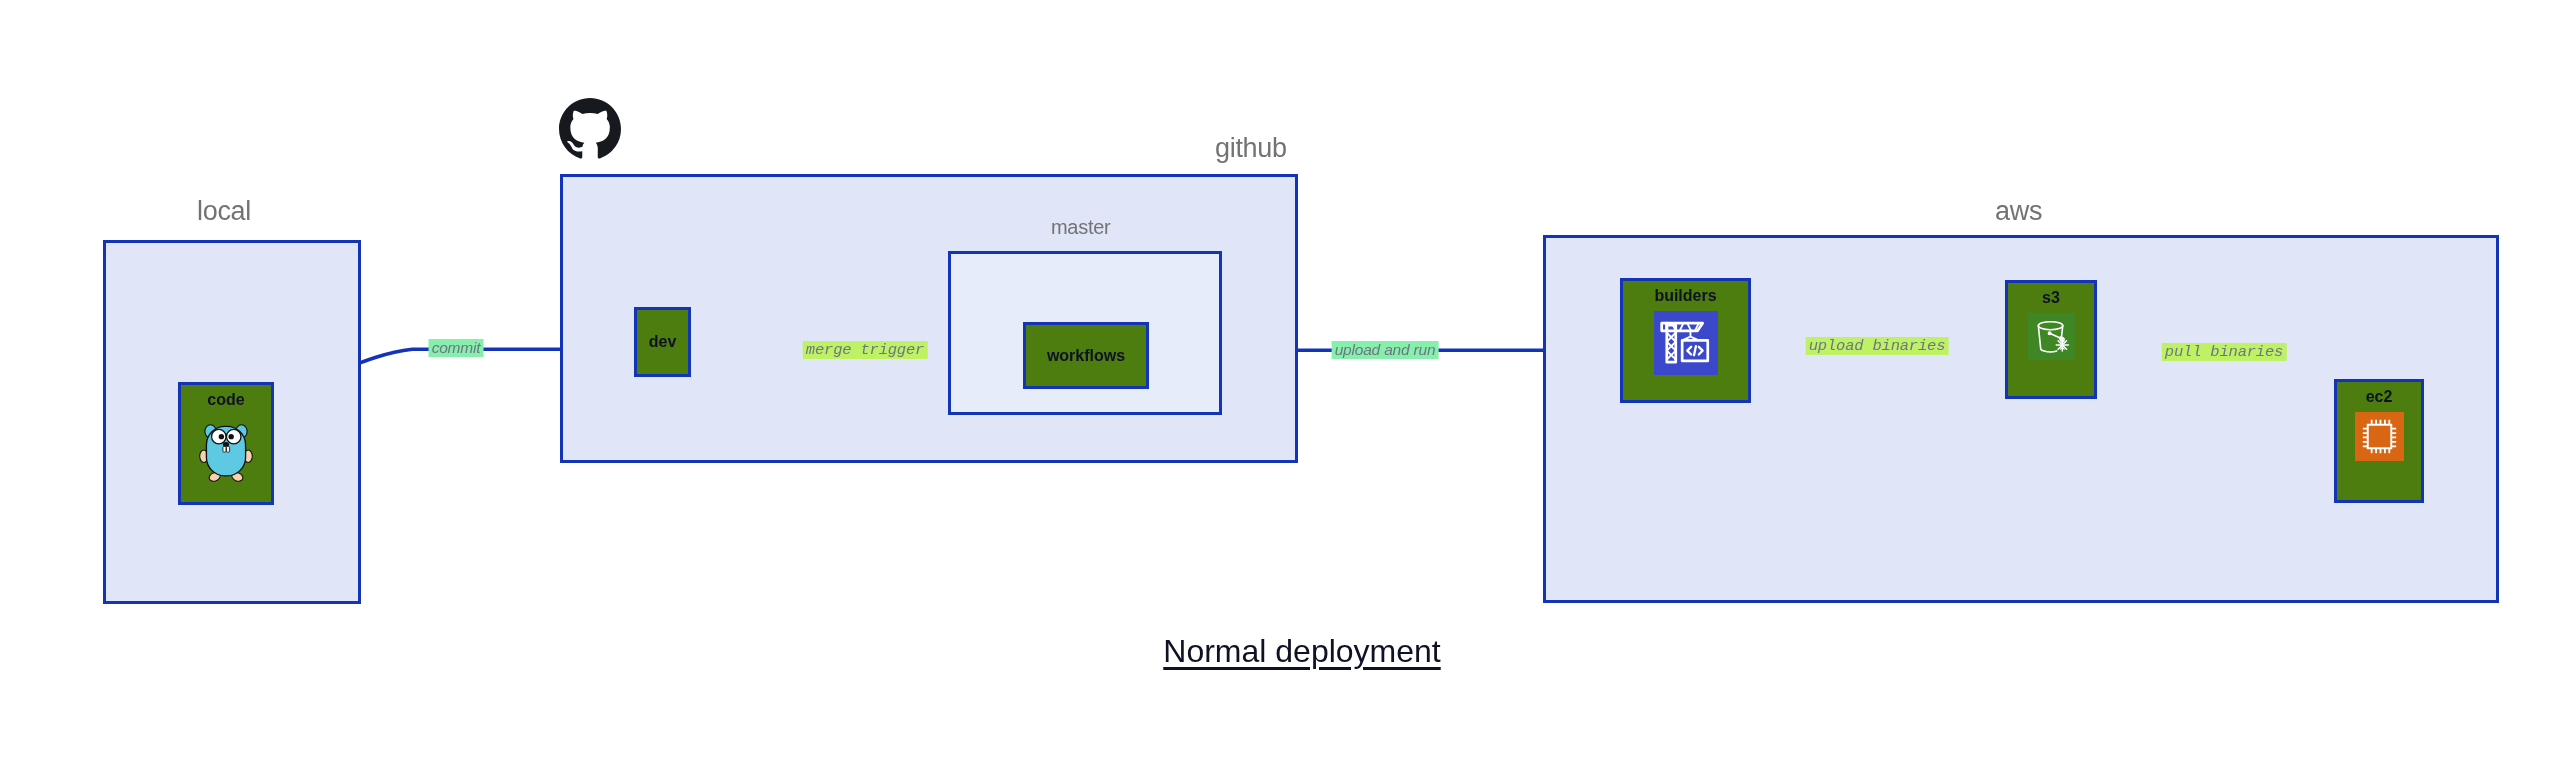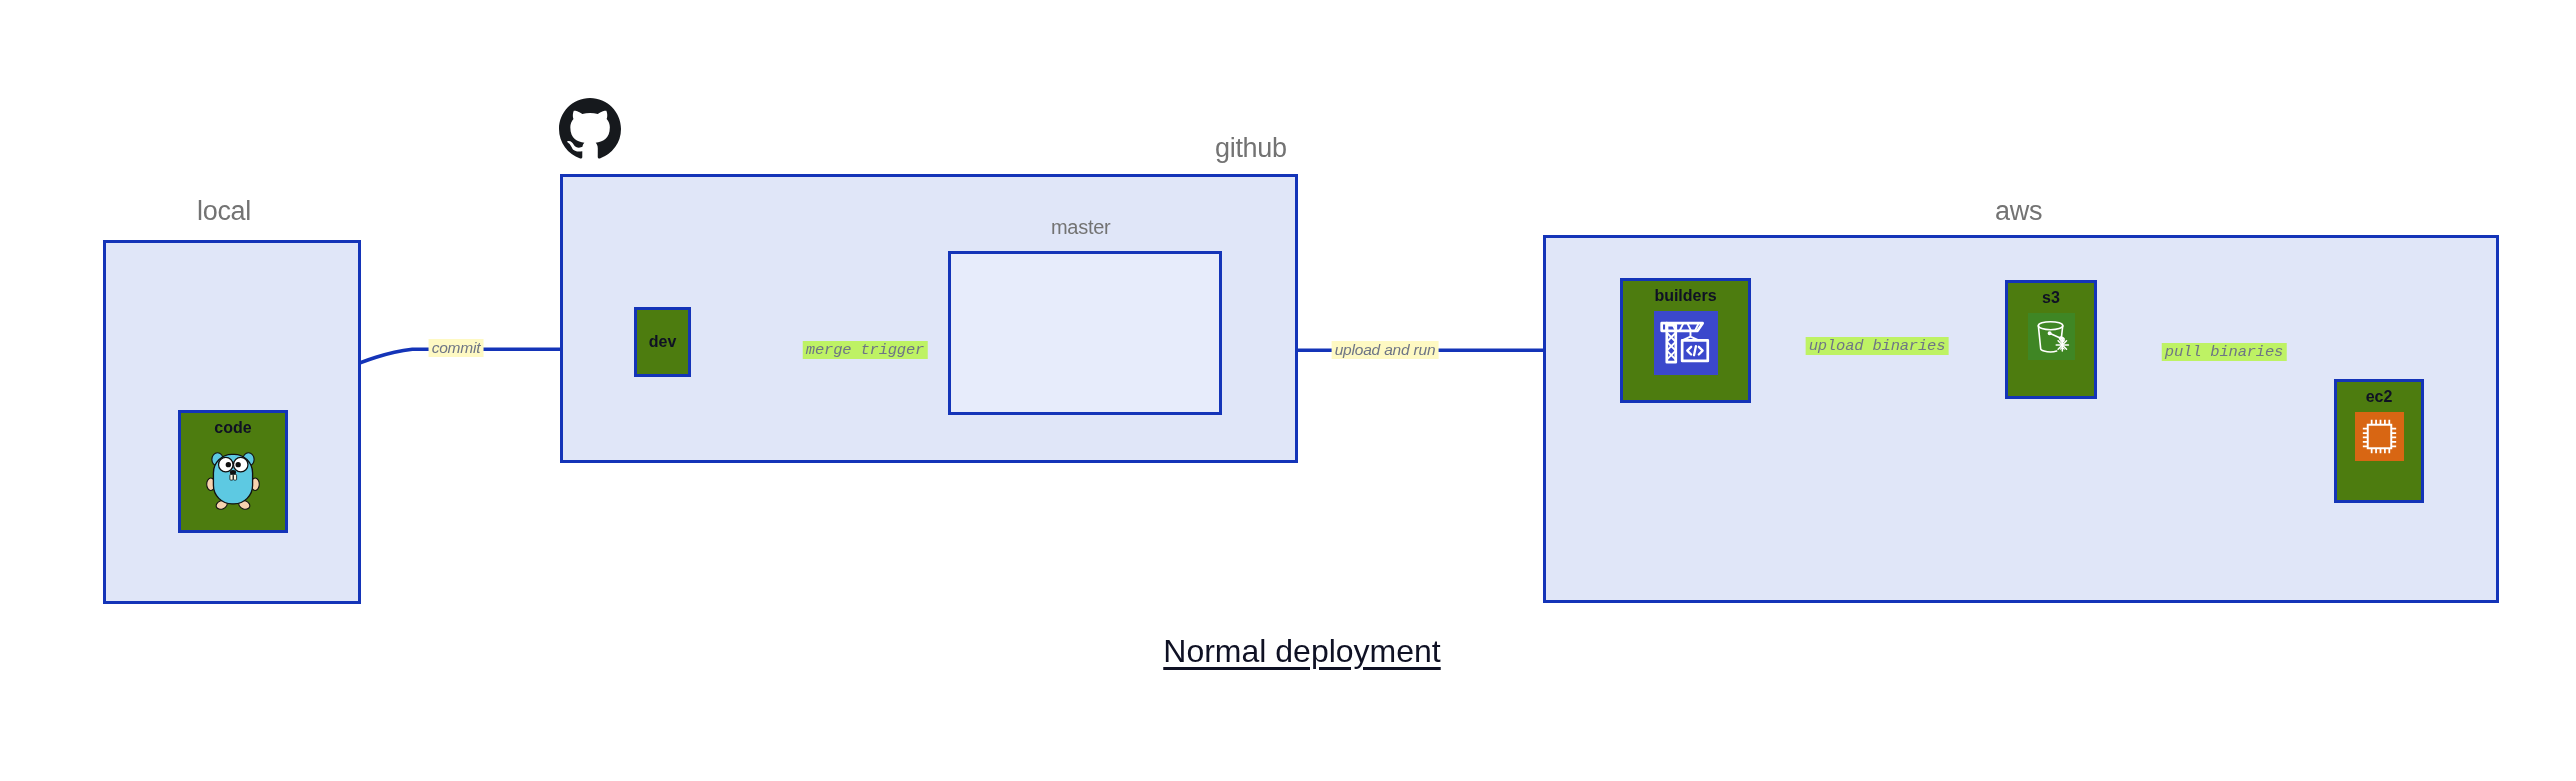--- a/index.html
+++ b/index.html
@@ -71,21 +71,21 @@
     position: absolute;
     color: #6e7585;
     font-size: 15.5px;
     font-style: italic;
     white-space: nowrap;
     background: transparent;
     font-family: "Liberation Sans", sans-serif;
     transform: translate(-50%, -50%);
     letter-spacing: -0.2px;
   }
-  .edge-label.on-white { background: #fef9c3; padding: 0 3.1px; }
+  .edge-label.on-white { background: #86efac; padding: 0 3.1px; }
   .edge-label.on-group { background: #bef264; padding: 0 3.1px; font-family: Liberation Mono, monospace; }
   
   #diagram-title {
     position: absolute;
     left: 0;
     top: 633px;
     width: 2604px;
     text-align: center;
     color: #0f1124;
     font-size: 32px;
@@ -118,21 +118,21 @@
     <path d="M 3400 672 L 3884 672" fill="none" stroke="#1434b8" stroke-width="7" marker-end="url(#arrowhead)"></path>
 
     <path d="M 4070 672 C 4180 672 4230 690 4290 712 C 4370 742 4440 790 4522 822" fill="none" stroke="#1434b8" stroke-width="7" marker-end="url(#arrowhead)"></path>
   </svg>
 
   <div class="group-label" style="left:197px; top:196px;">local</div>
 
   <div class="group" style="left:103px; top:240px; width:258px; height:364px;">
   </div>
 
-  <div class="node" style="left:178px; top:382px; width:110px; height:123px;margin-top:28px;">
+  <div class="node" style="left:178px; top:382px; width:96px; height:123px;">
     <div class="node-title">code</div>
     <div class="node-icon">
       
       <svg width="58" height="67" viewBox="0 0 112 130" xmlns="http://www.w3.org/2000/svg">
 
         <ellipse cx="26" cy="32" rx="11" ry="13" fill="#5dc9e2" stroke="#111" stroke-width="2.2"></ellipse>
         <ellipse cx="86" cy="32" rx="11" ry="13" fill="#5dc9e2" stroke="#111" stroke-width="2.2"></ellipse>
 
         <ellipse cx="13" cy="80" rx="8" ry="12" fill="#f6d2ae" stroke="#111" stroke-width="2"></ellipse>
         <ellipse cx="99" cy="80" rx="8" ry="12" fill="#f6d2ae" stroke="#111" stroke-width="2"></ellipse>
@@ -173,20 +173,23 @@
 
   <div class="node" style="left:634px; top:307px; width:57px; height:70px; justify-content:center;">
     <div class="node-title" style="margin-top:0;">dev</div>
   </div>
 
   <div class="group-label" style="left:1051px; top:216px; font-size:20px;">master</div>
 
   <div class="subgroup" style="left:948px; top:251px; width:274px; height:164px;">
   </div>
 
+  <div class="node" style="left:1023px; top:322px; width:126px; height:67px; justify-content:center;">
+    <div class="node-title" style="margin-top:0;">workflows</div>
+  </div>
 
   <div class="group-label" style="left:1995px; top:196px;">aws</div>
 
   <div class="group" style="left:1543px; top:235px; width:956px; height:368px;">
   </div>
 
   <div class="node" style="left:1620px; top:278px; width:131px; height:125px;">
     <div class="node-title">builders</div>
     <div class="node-icon">
       <svg width="64" height="64" viewBox="0 0 100 100" xmlns="http://www.w3.org/2000/svg">

